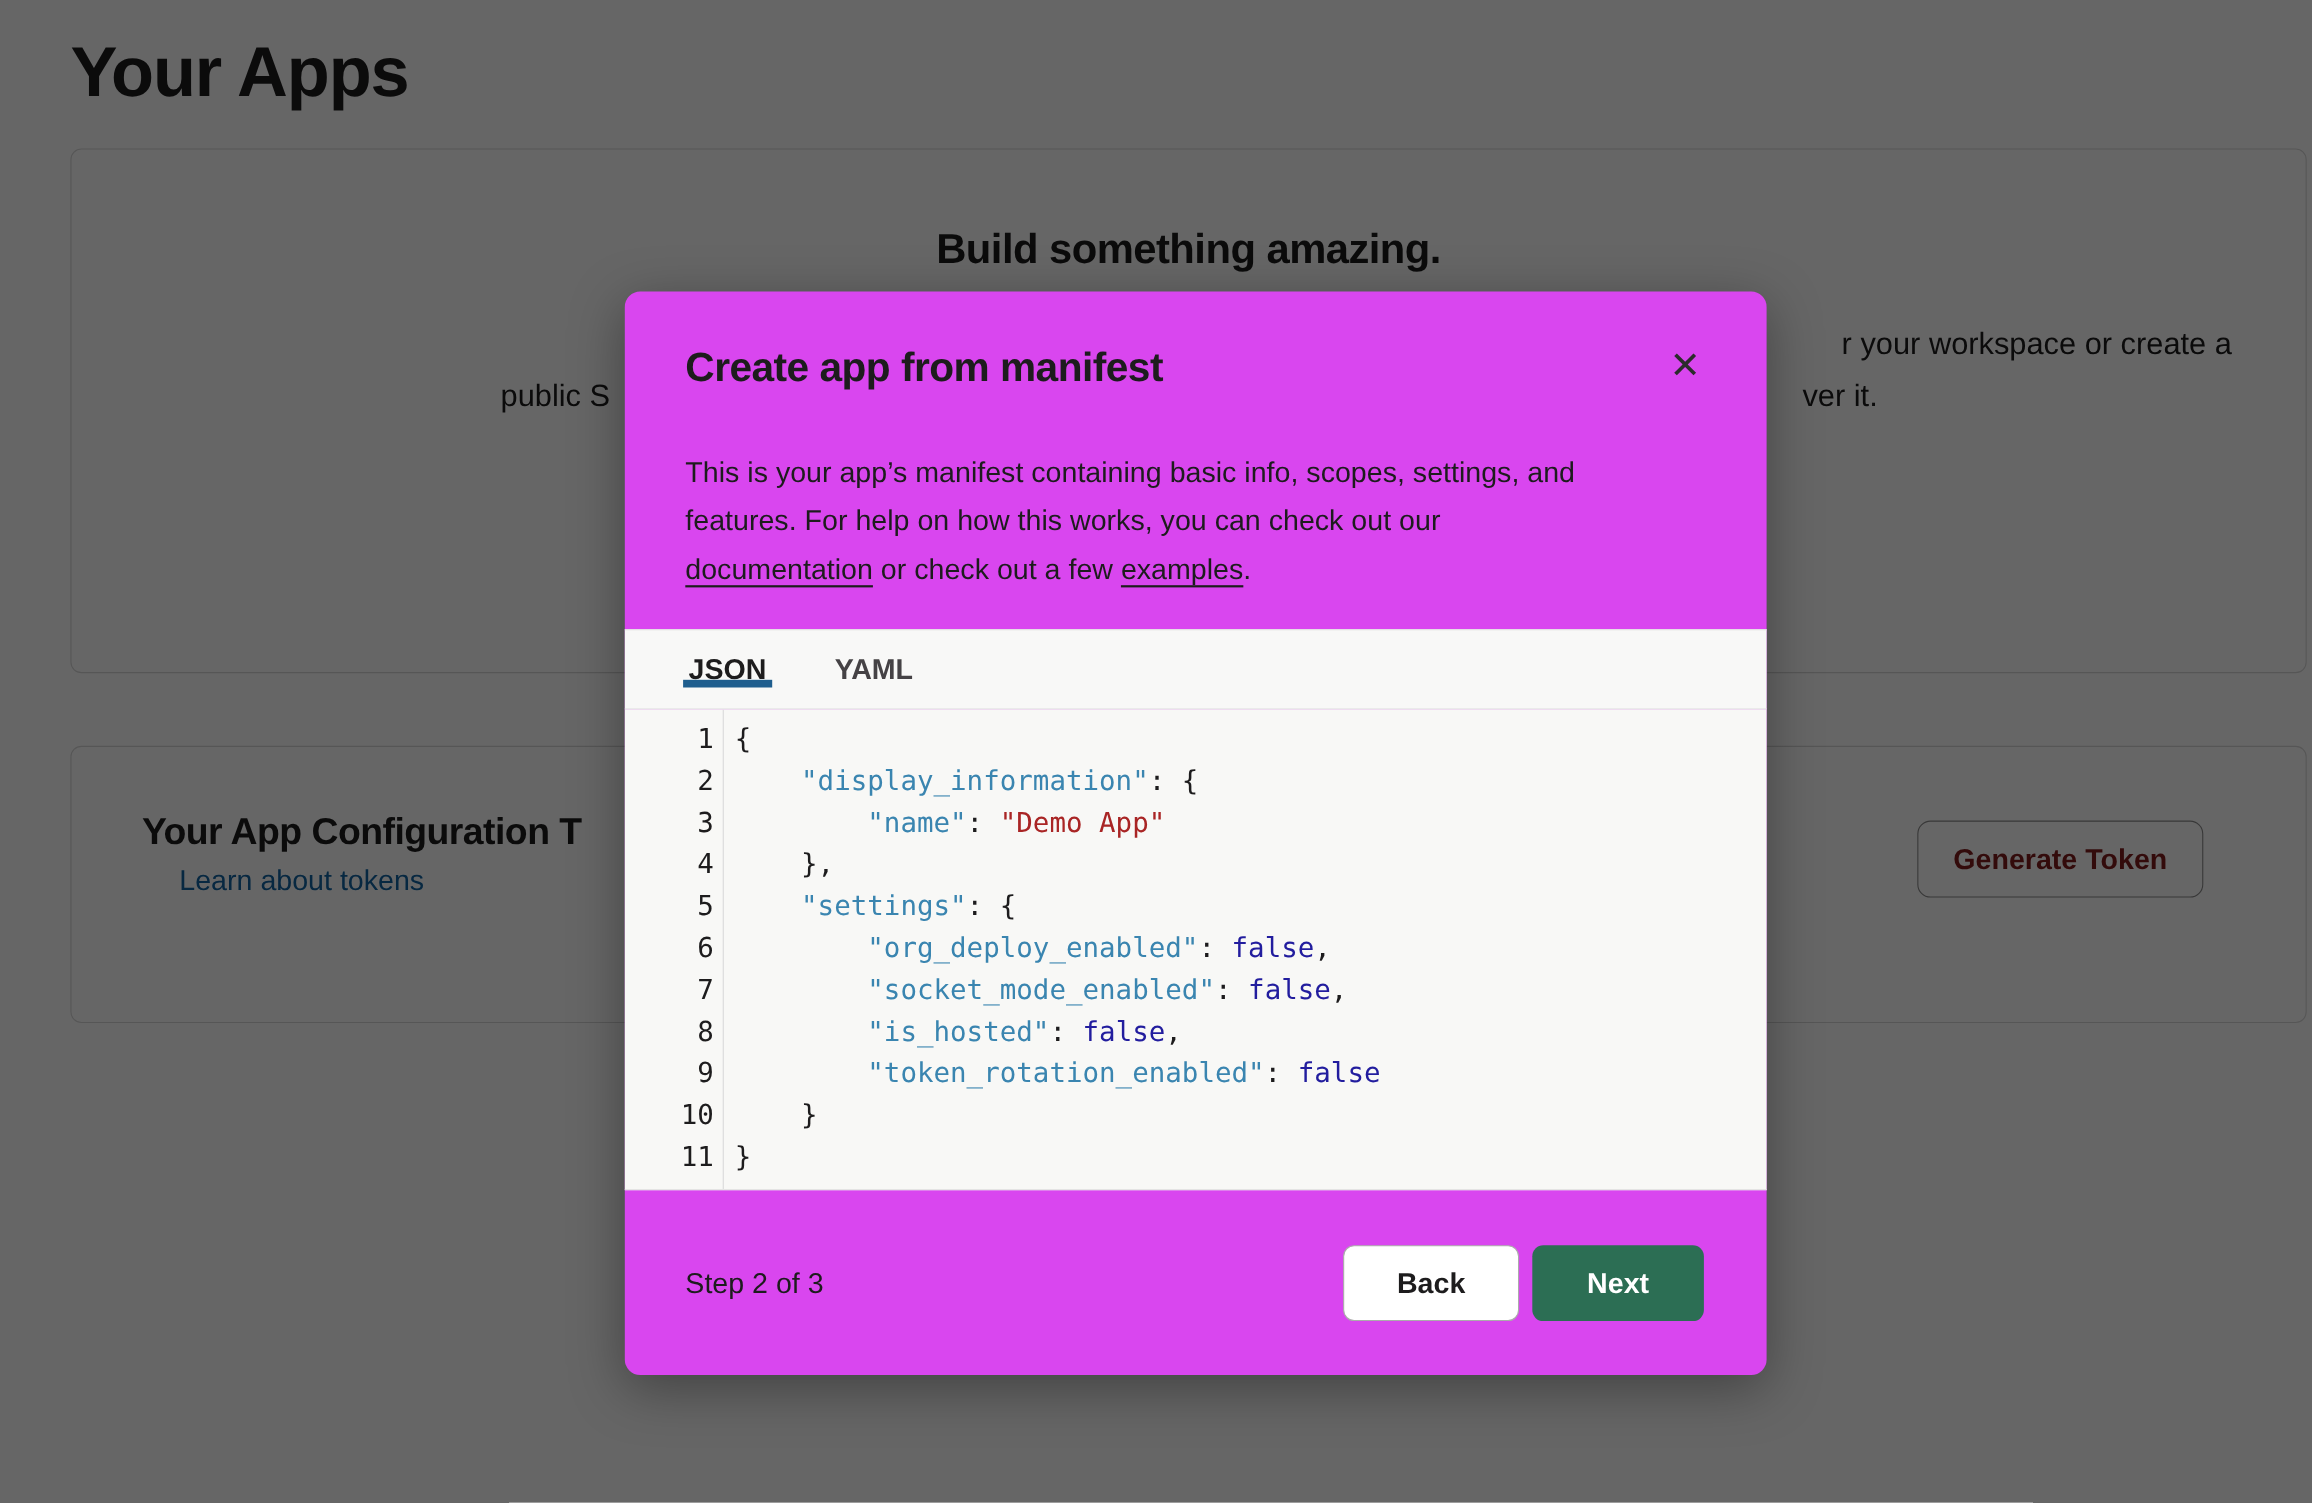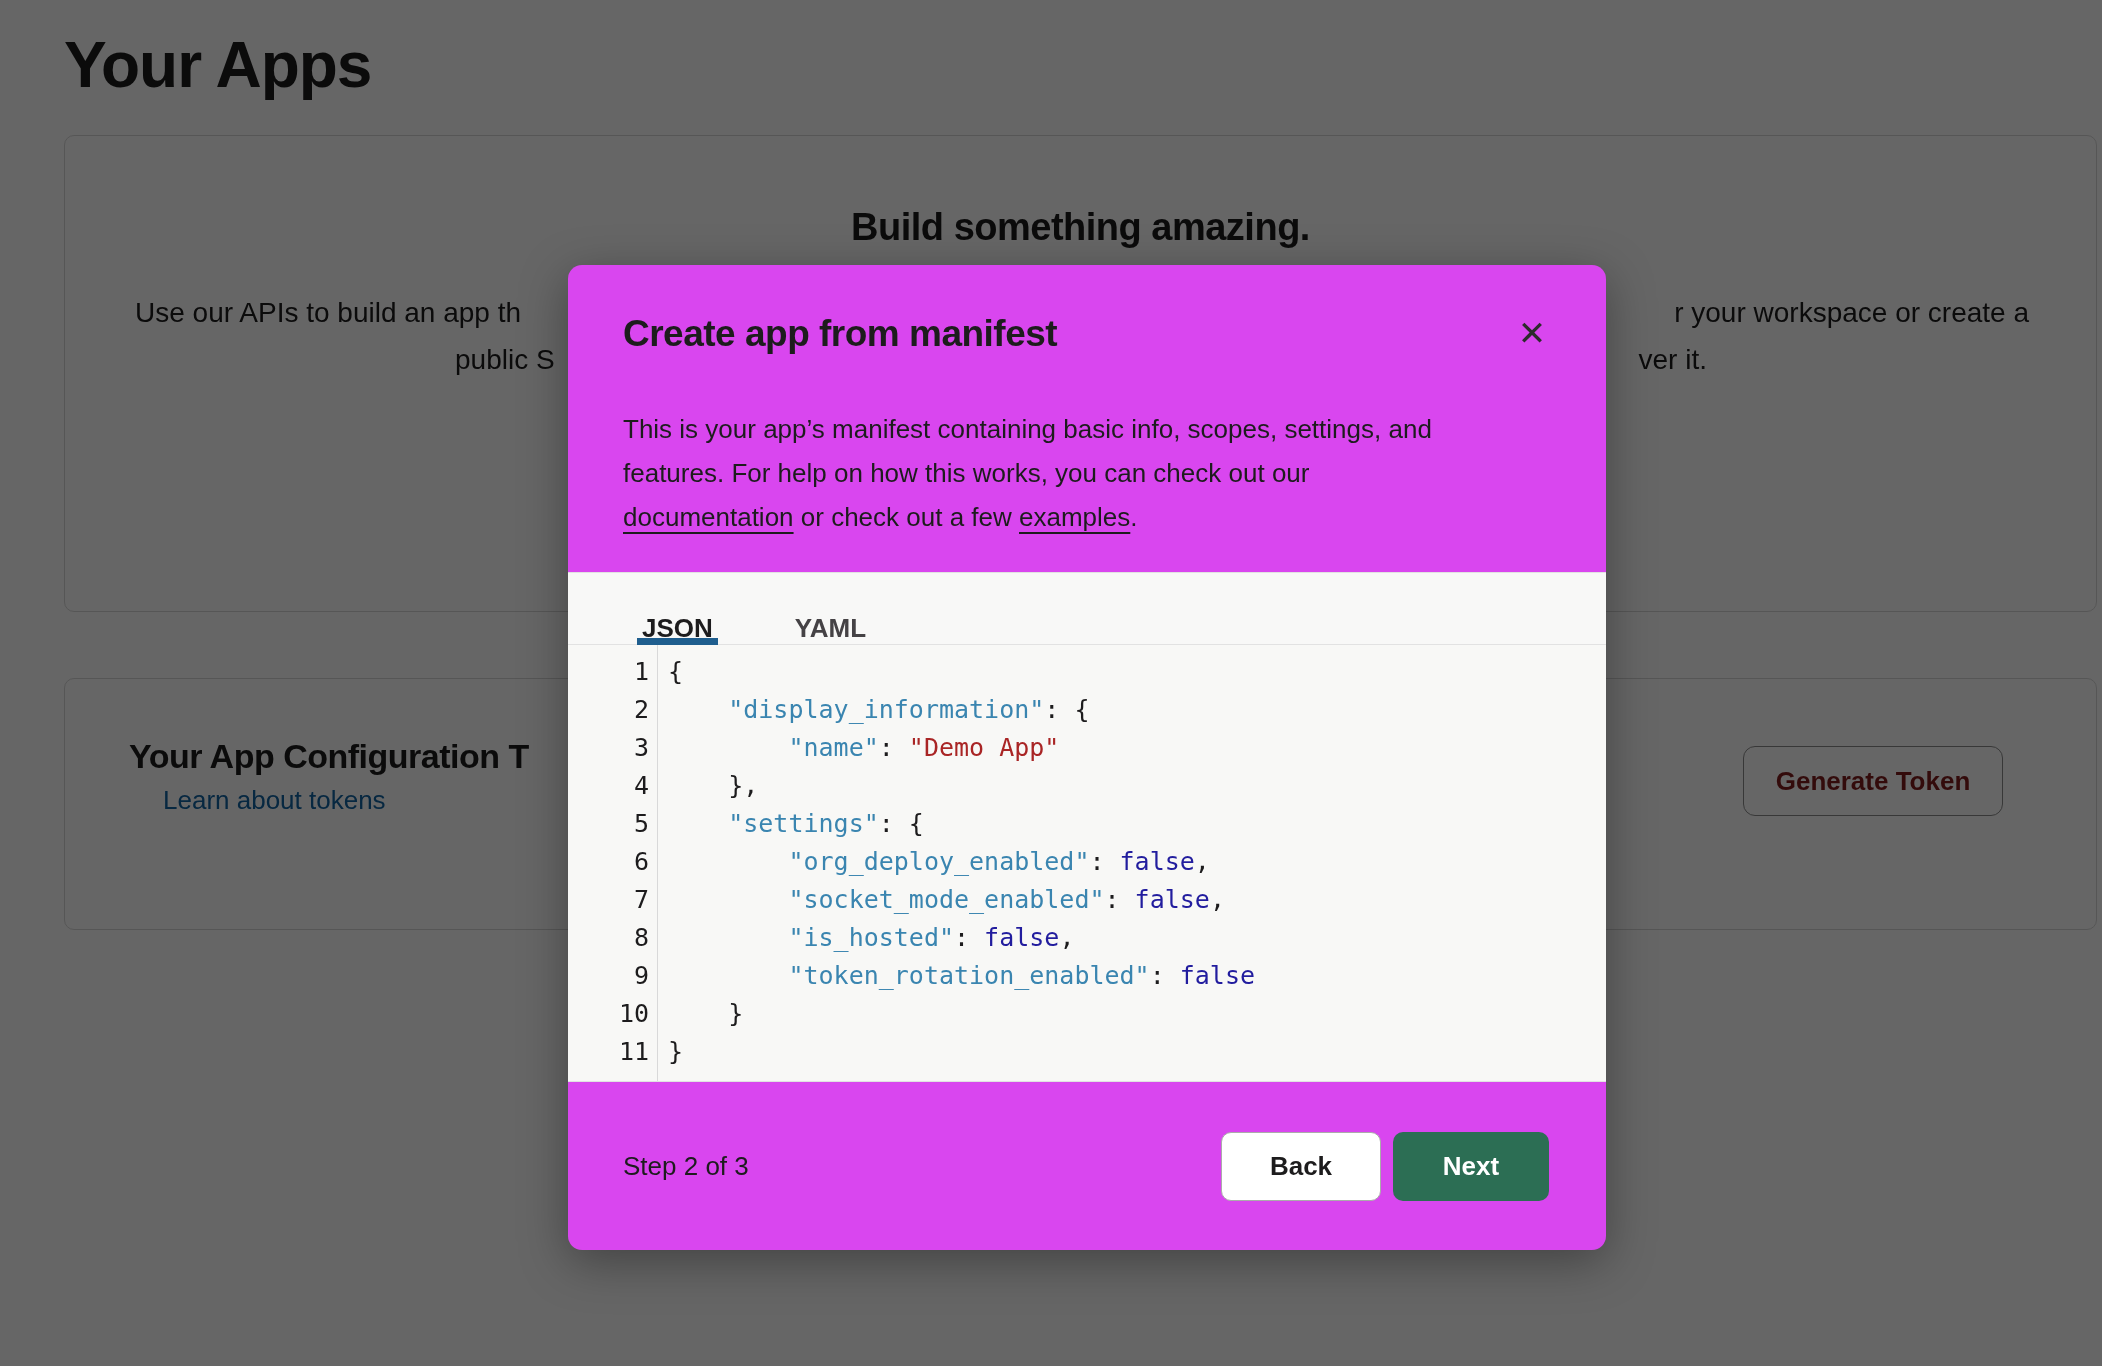--- a/index.html
+++ b/index.html
@@ -40,21 +40,21 @@
   .modal-title { position:absolute; left:55px; top:48px; font-size:37px; font-weight:900; letter-spacing:-0.5px; }
   .modal-close { position:absolute; right:48px; top:42px; width:52px; height:52px;
            border:none; background:transparent; font-size:34px; font-weight:400; color:#2c2c2c;
            cursor:pointer; line-height:52px; text-align:center; font-family:"DejaVu Sans",sans-serif; }
   .modal-desc { position:absolute; left:55px; top:142px; font-size:26px; line-height:44px; color:#1d1c1d; }
   .dlink { text-decoration:underline; text-underline-offset:6px; text-decoration-thickness:2px;
            color:#1d1c1d; cursor:pointer; }
 
   .tabbar { position:absolute; left:0; top:307px; width:100%; height:73px;
            background:#f8f8f7; border-top:1px solid #e2e2e2; border-bottom:1px solid #e2e2e2;
-           display:flex; align-items:flex-end; padding-left:69px;gap:20px; }
+           display:flex; align-items:center; padding-left:53px; }
   .tab { position:relative; display:flex; align-items:center; padding:0 5px; margin-right:52px;
            font-size:26px; font-weight:700; color:#454245; cursor:pointer; }
   .tab.active { color:#1d1c1d; }
   .tab.active::after { content:""; position:absolute; left:0; right:0; bottom:-1px; height:7px;
            background:var(--tab_underline,#1f5e8e); }
 
   .editor { position:absolute; left:0; top:380px; width:100%; height:437px;
            background:var(--editor_bg,#f8f8f6); border-bottom:1px solid #e2e2e2;
            display:flex; font-family:"DejaVu Sans Mono",monospace; font-size:25px; line-height:38px;
            overflow:hidden; cursor:text; }
@@ -75,21 +75,20 @@
   .btn-next { width:156px; background:var(--green,#2c6e54); border:none; color:#fff; }
 </style>
 </head>
 <body>
 
 <div class="page">
   <h1 class="page-title">Your Apps</h1>
 
   <div class="card hero-card">
     <h2 class="hero-heading">Build something amazing.</h2>
-    <span class="frag f-l1l">Use our APIs to build an app th</span>
     <span class="frag f-l1r">r your workspace or create a</span>
     <span class="frag f-l2l">public S</span>
     <span class="frag f-l2r">ver it.</span>
   </div>
 
   <div class="card token-card">
     <h3 class="token-heading">Your App Configuration T</h3>
     <a class="token-link">Learn about tokens</a>
     <button class="generate-btn">Generate Token</button>
   </div>

